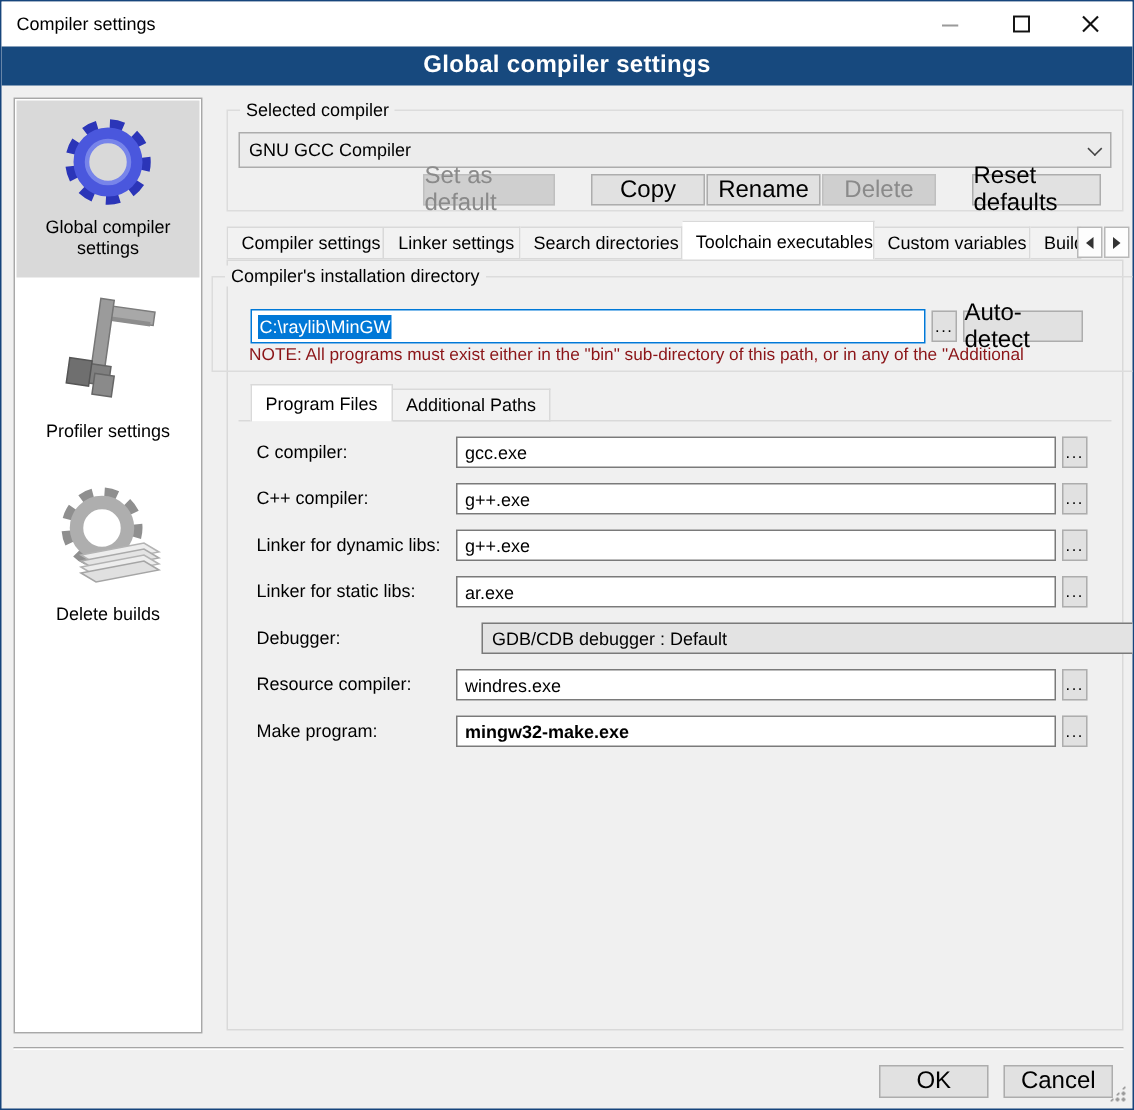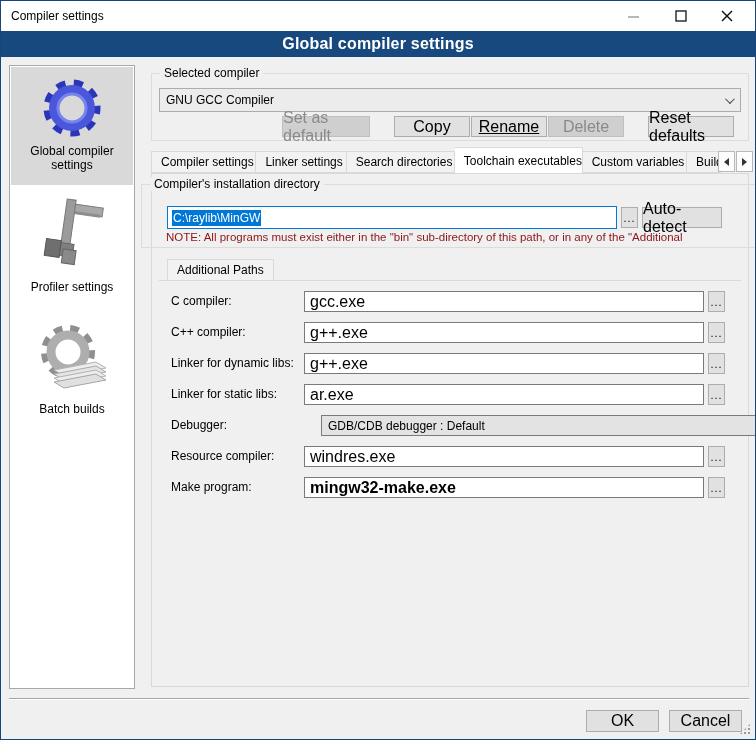--- a/index.html
+++ b/index.html
@@ -49,21 +49,21 @@
   .tabarrow { position:absolute; top:150px; width:17px; height:21px; background:#fdfdfd;
               border:1px solid #b8b8b8; display:flex; align-items:center; justify-content:center; }
   .tri { width:0; height:0; border-top:4px solid transparent; border-bottom:4px solid transparent; }
   .tri-l { border-right:5px solid #333; }
   .tri-r { border-left:5px solid #333; }
   
   .tabpage { position:absolute; left:150px; top:172px; width:598px; height:514px;
              background:#f0f0f0; border:1px solid #d9d9d9; }
   
   .txtbox { position:absolute; height:21px; background:#fff; border:1px solid #7a7a7a;
-            font-family:"Liberation Sans", sans-serif; font-size:16px; padding:0 5px; color:#000; }
+            font-family:"Liberation Sans", sans-serif; font-size:12px; padding:0 5px; color:#000; }
   .txtbox-focus { position:absolute; height:23px; background:#fff; border:1px solid #0078d7;
                   display:flex; align-items:center; padding:0 4px; }
   .selection { background:#0078d7; color:#fff; padding:1px 1px; font-size:12px; }
   .browse { width:17px; font-size:11px; letter-spacing:1px; }
   .select { position:absolute; height:21px; background:#e3e3e3; border:1px solid #7a7a7a;
             display:flex; align-items:center; padding-left:6px; }
   .select .chev { position:absolute; right:7px; top:6px; width:6px; height:6px;
                   border-right:1.4px solid #444; border-bottom:1.4px solid #444; transform:rotate(45deg); }
   .note { position:absolute; color:#8b1518; font-size:11.5px; white-space:nowrap; overflow:hidden; }
   .fieldlabel { position:absolute; font-size:12px; }
@@ -130,34 +130,34 @@
         <circle cx="34" cy="34" r="22" fill="none" stroke="#8f8f8f" stroke-width="10" stroke-dasharray="8 7.3" stroke-dashoffset="2"></circle>
         <circle cx="34" cy="34" r="17" fill="none" stroke="#aeaeae" stroke-width="9"></circle>
         <circle cx="34" cy="34" r="12" fill="#f0f0f0" opacity="0"></circle>
         <g>
           <polygon points="20,52 62,44 72,50 30,58" fill="#ededed" stroke="#b3b3b3" stroke-width="1"></polygon>
           <polygon points="20,56 62,48 72,54 30,62" fill="#e4e4e4" stroke="#aaaaaa" stroke-width="1"></polygon>
           <polygon points="20,60 62,52 72,58 30,66" fill="#ededed" stroke="#b3b3b3" stroke-width="1"></polygon>
           <polygon points="20,64 62,56 72,62 30,70" fill="#e0e0e0" stroke="#a5a5a5" stroke-width="1"></polygon>
         </g>
       </svg>
-      <div class="side-label">Batch builds</div>
+      <div class="side-label">Delete builds</div>
     </div>
   </div>
 
   <div class="groupbox" style="left:150px; top:72px; width:598px; height:68px;">
     <span class="gb-label" style="left:8px; top:-8px;">Selected compiler</span>
   </div>
   <div class="combo" style="left:158px; top:87px; width:582px;">
     <span>GNU GCC Compiler</span>
     <span class="chev"></span>
   </div>
   <div class="btn disabled" style="left:281px; top:115px; width:88px;">Set as default</div>
   <div class="btn" style="left:393px; top:115px; width:76px;">Copy</div>
-  <div class="btn" style="left:470px; top:115px; width:76px;text-decoration:underline;">Rename</div>
+  <div class="btn" style="left:470px; top:115px; width:76px;">Rename</div>
   <div class="btn disabled" style="left:547px; top:115px; width:76px;">Delete</div>
   <div class="btn" style="left:647px; top:115px; width:86px;">Reset defaults</div>
 
   <div class="tabstrip" style="left:150px; top:146px; height:26px; width:570px; overflow:hidden;">
     <div class="tab">Compiler settings</div>
     <div class="tab">Linker settings</div>
     <div class="tab">Search directories</div>
     <div class="tab active">Toolchain executables</div>
     <div class="tab">Custom variables</div>
     <div class="tab tab-clip">Build options</div>
@@ -175,20 +175,21 @@
     <span class="gb-label" style="left:8px; top:-8px;">Compiler's installation directory</span>
   </div>
   <div class="txtbox-focus" style="left:166px; top:205px; width:450px;">
     <span class="selection">C:\raylib\MinGW</span>
   </div>
   <div class="btn browse" style="left:620px; top:206px;">...</div>
   <div class="btn" style="left:641px; top:206px; width:80px;">Auto-detect</div>
   <div class="note" style="left:165px; top:230px; width:576px;">NOTE: All programs must exist either in the "bin" sub-directory of this path, or in any of the "Additional</div>
 
   <div class="tabstrip" style="left:166px; top:255px; height:25px;">
+    <div class="tab active" style="height:25px;">Program Files</div>
     <div class="tab">Additional Paths</div>
   </div>
   <div style="position:absolute; left:158px; top:279px; width:582px; border-top:1px solid #d9d9d9;"></div>
 
   <span class="fieldlabel" style="left:170px; top:293px;">C compiler:</span>
   <input class="txtbox" style="left: 303px; top: 290px; width: 400px;" value="gcc.exe">
   <div class="btn browse" style="left:707px; top:290px;">...</div>
 
   <span class="fieldlabel" style="left:170px; top:324px;">C++ compiler:</span>
   <input class="txtbox" style="left: 303px; top: 321px; width: 400px;" value="g++.exe">

